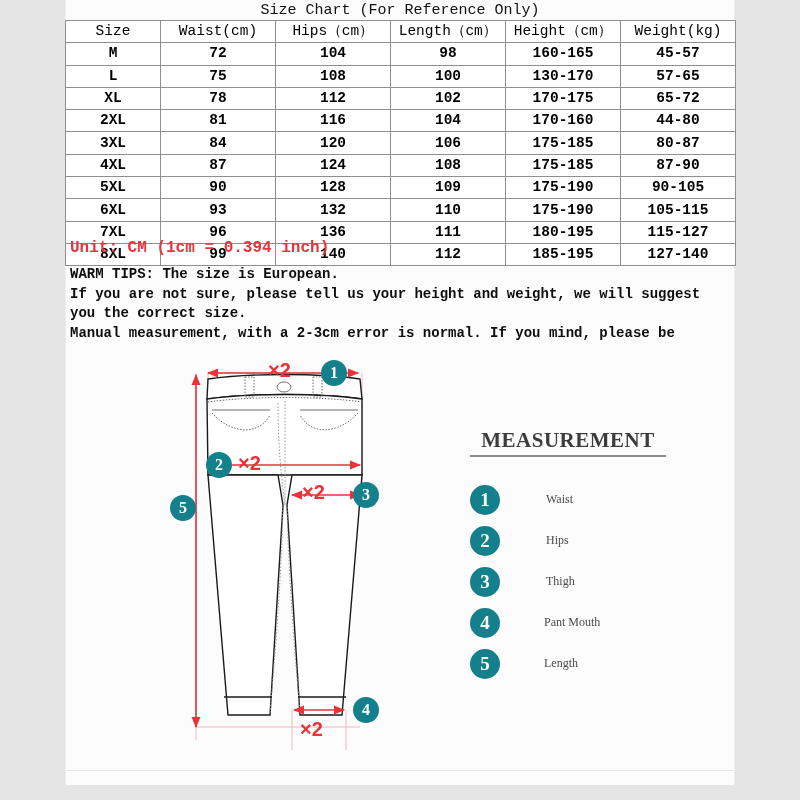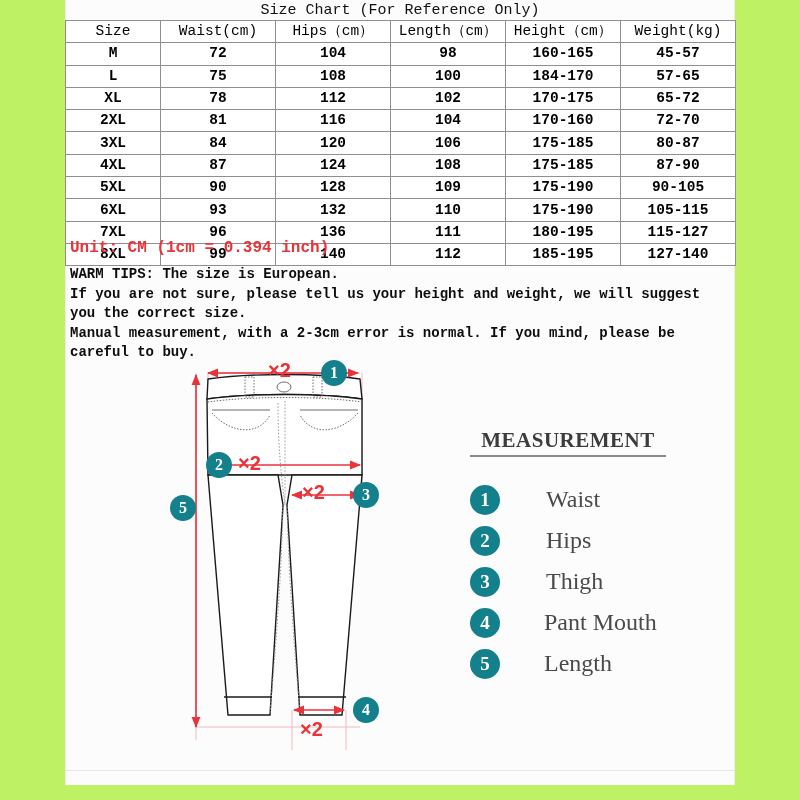--- a/index.html
+++ b/index.html
@@ -11,21 +11,21 @@
   body {
     width: 800px;
     height: 800px;
     overflow: hidden;
     font-family: "Liberation Mono", "DejaVu Sans Mono", monospace;
   }
   #page {
     position: relative;
     width: 800px;
     height: 800px;
-    background: #bef264;
+    background: #e5e5e5;
   }
   
   #panel {
     position: absolute;
     left: 65px;
     top: 0px;
     width: 670px;
     height: 785px;
     background: #fcfcfc;
     border-left: 1px solid #ececec;
@@ -160,21 +160,21 @@
     font-size: 19px;
     font-weight: bold;
     display: flex;
     align-items: center;
     justify-content: center;
     flex: none;
     margin-left: 8px;
   }
   .legend-label {
     font-family: "Liberation Serif", "DejaVu Serif", serif;
-    font-size: 24px;
+    font-size: 12px;
     color: #4a4a4a;
     margin-left: 46px;
     white-space: nowrap;
   }
   .legend-row.indent .legend-label { margin-left: 44px; }
 
   
   .dbadge {
     position: absolute;
     width: 26px;
@@ -234,38 +234,38 @@
           <td class="num">104</td>
           <td class="num">98</td>
           <td class="num">160-165</td>
           <td class="num">45-57</td>
         </tr>
         <tr>
           <td class="sz">L</td>
           <td class="num">75</td>
           <td class="num">108</td>
           <td class="num">100</td>
-          <td class="num">184-170</td>
+          <td class="num">130-170</td>
           <td class="num">57-65</td>
         </tr>
         <tr>
           <td class="sz">XL</td>
           <td class="num">78</td>
           <td class="num">112</td>
           <td class="num">102</td>
           <td class="num">170-175</td>
           <td class="num">65-72</td>
         </tr>
         <tr>
           <td class="sz">2XL</td>
           <td class="num">81</td>
           <td class="num">116</td>
           <td class="num">104</td>
           <td class="num">170-160</td>
-          <td class="num">72-70</td>
+          <td class="num">44-80</td>
         </tr>
         <tr>
           <td class="sz">3XL</td>
           <td class="num">84</td>
           <td class="num">120</td>
           <td class="num">106</td>
           <td class="num">175-185</td>
           <td class="num">80-87</td>
         </tr>
         <tr>
@@ -310,21 +310,20 @@
         </tr>
       </tbody>
   </table>
 
   <div class="unit-line">Unit: CM (1cm = 0.394 inch)</div>
   <div class="notes">
     <div>WARM TIPS: The size is European.</div>
     <div>If you are not sure, please tell us your height and weight, we will suggest</div>
     <div>you the correct size.</div>
     <div>Manual measurement, with a 2-3cm error is normal. If you mind, please be</div>
-    <div>careful to buy.</div>
   </div>
 
   <div id="diagram">
     <svg width="260" height="410" viewBox="0 0 260 410" xmlns="http://www.w3.org/2000/svg">
       <defs>
         <marker id="ar" viewBox="0 0 10 10" refX="9" refY="5" markerWidth="7" markerHeight="7" orient="auto">
           <path d="M0,1 L10,5 L0,9 z" fill="#e8333a"></path>
         </marker>
         <marker id="al" viewBox="0 0 10 10" refX="1" refY="5" markerWidth="7" markerHeight="7" orient="auto">
           <path d="M10,1 L0,5 L10,9 z" fill="#e8333a"></path>

